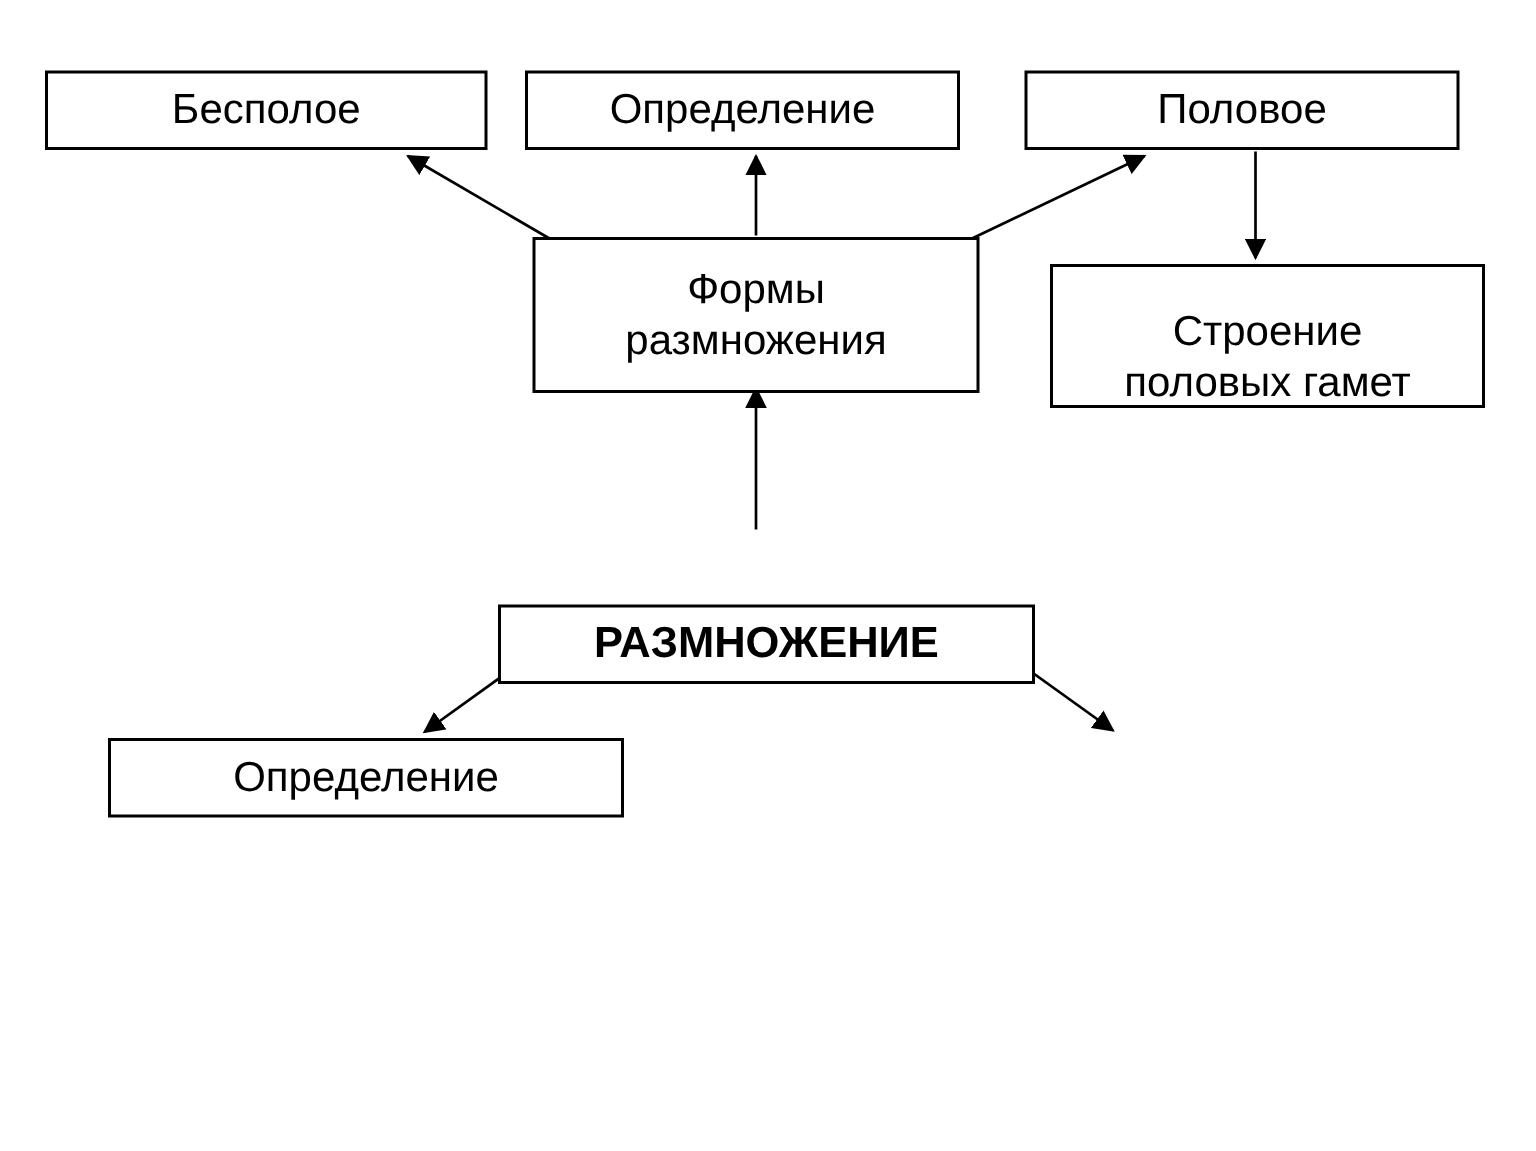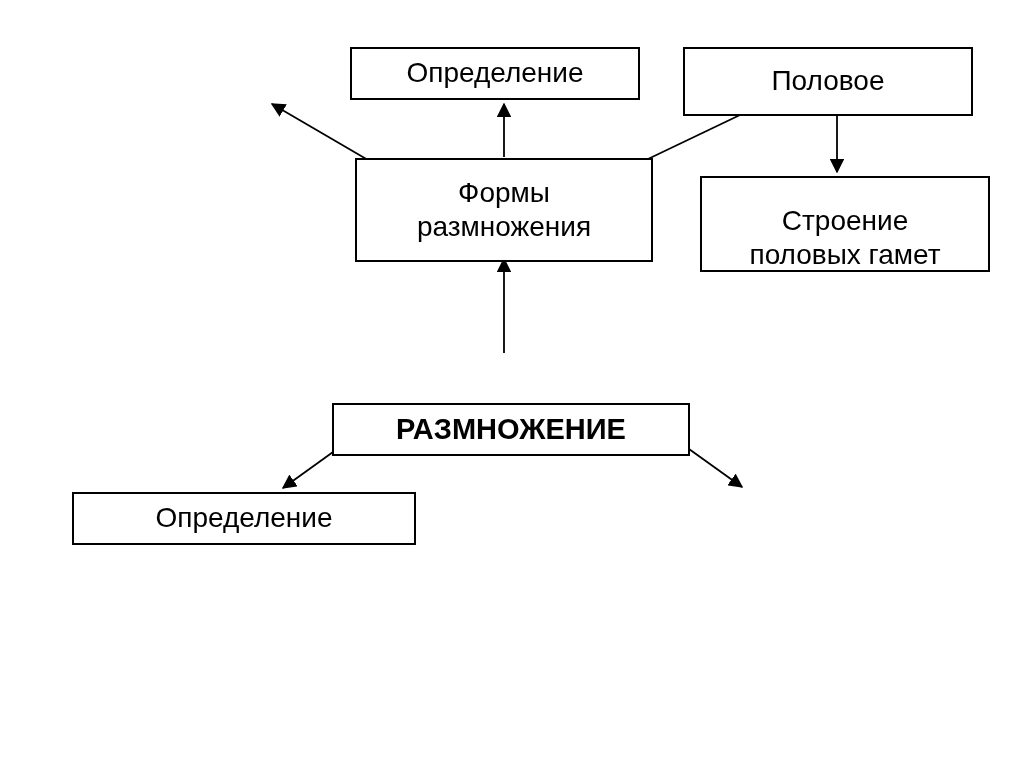--- a/index.html
+++ b/index.html
@@ -69,26 +69,29 @@
     </defs>
     <line x1="368" y1="160" x2="272" y2="104" marker-end="url(#ah)"></line>
     <line x1="504" y1="157" x2="504" y2="104" marker-end="url(#ah)"></line>
     <line x1="648" y1="159" x2="763" y2="104" marker-end="url(#ah)"></line>
     <line x1="837" y1="101" x2="837" y2="172" marker-end="url(#ah)"></line>
     <line x1="504" y1="353" x2="504" y2="259" marker-end="url(#ah)"></line>
     <line x1="390" y1="411" x2="283" y2="488" marker-end="url(#ah)"></line>
     <line x1="636" y1="411" x2="742" y2="487" marker-end="url(#ah)"></line>
   </svg>
 
+  <div class="node" style="left:30px; top:47px; width:295px; height:53px;">
+    <span class="label">Бесполое</span>
+  </div>
 
   <div class="node" style="left:350px; top:47px; width:290px; height:53px;">
     <span class="label">Определение</span>
   </div>
 
-  <div class="node" style="left:683px; top:47px; width:290px; height:69px;">
+  <div class="node" style="left:683px; top:47px; width:290px; height:53px;">
     <span class="label">Половое</span>
   </div>
 
   <div class="node node-forms" style="left:355px; top:158px; width:298px; height:104px;">
     <span class="label">Формы размножения</span>
   </div>
 
   <div class="node node-gametes" style="left:700px; top:176px; width:290px; height:96px;">
     <span class="label">Строение половых гамет</span>
   </div>

